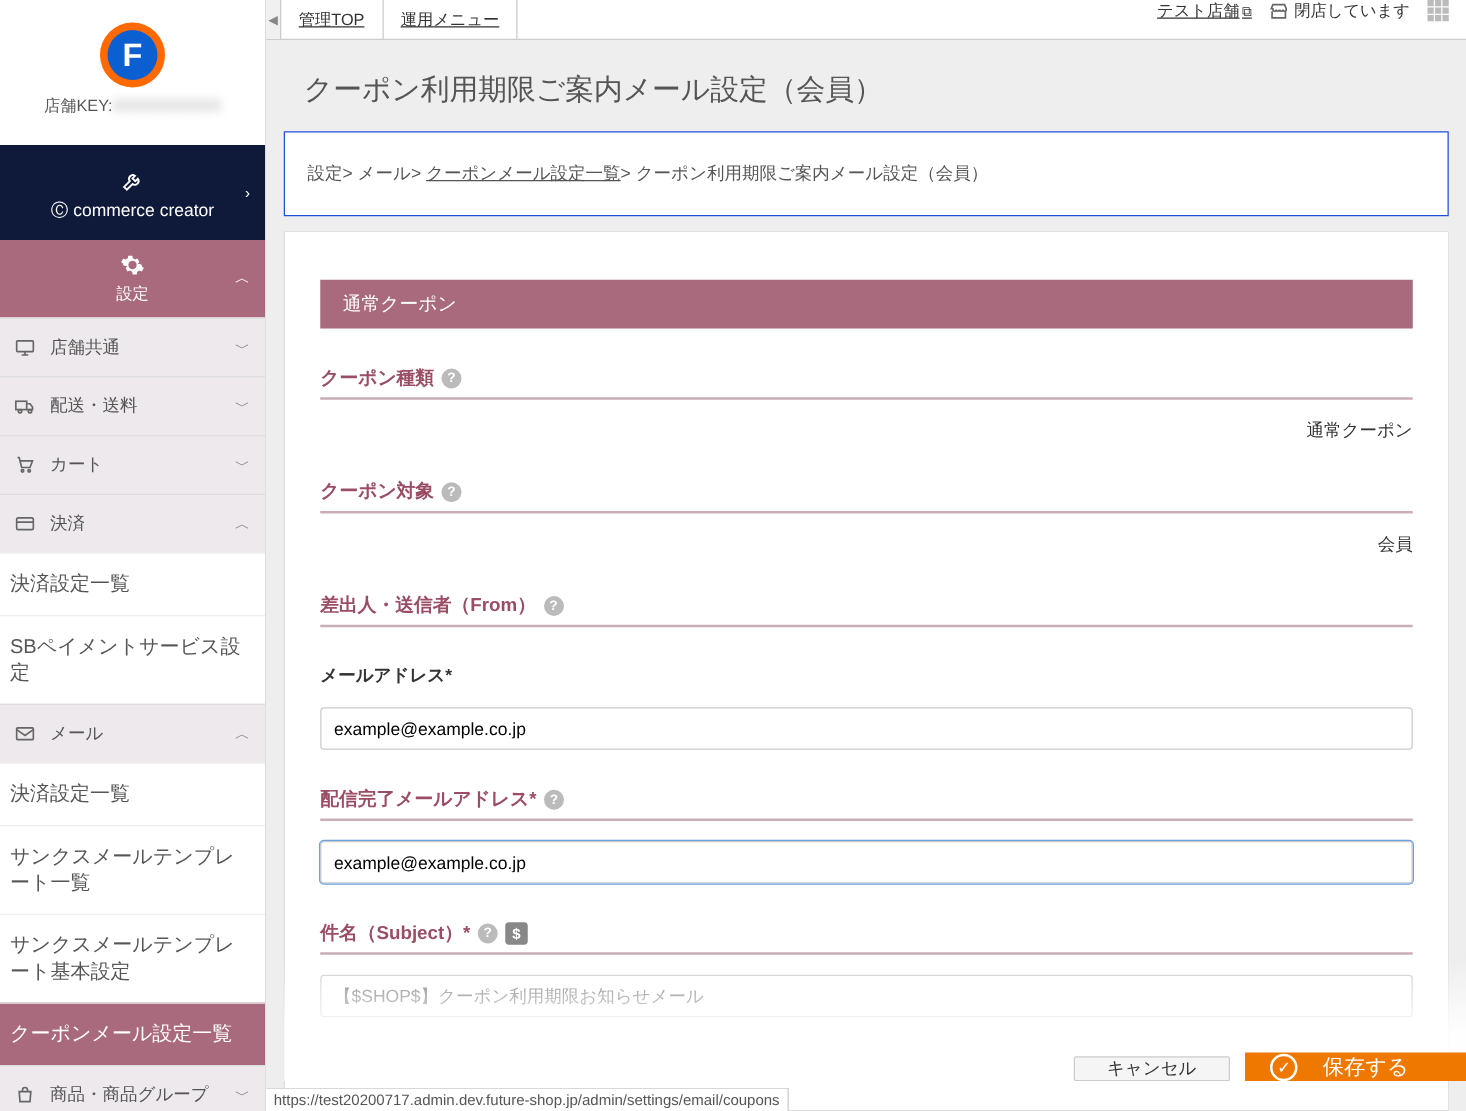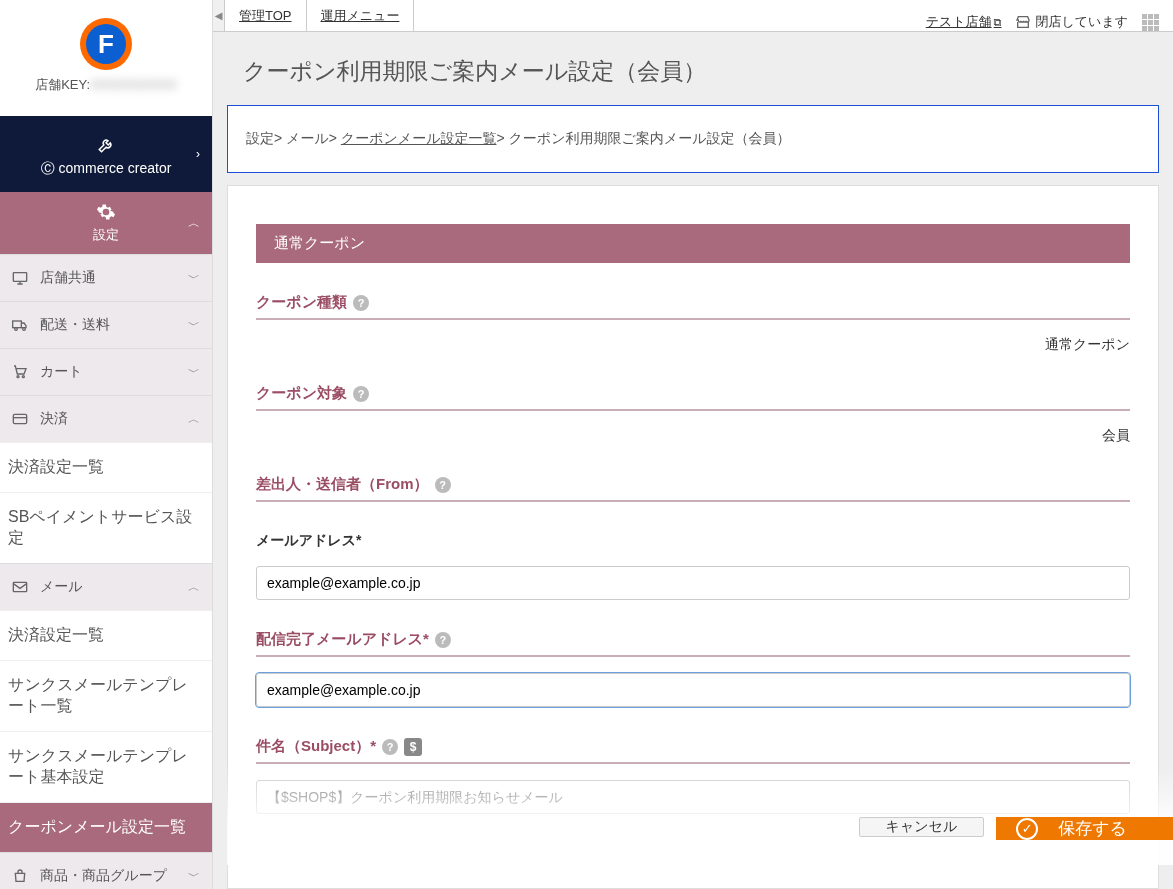--- a/index.html
+++ b/index.html
@@ -23,21 +23,21 @@
 .nav-item .ico { width: 20px; margin-right: 8px; display: inline-flex; }
 .nav-item .chev { margin-left: auto; font-size: 12px; color: #888; }
 .nav-sub { padding: 14px 12px 14px 8px; color: #555; font-size: 16px; background: #fff; border-top: 1px solid #eee; cursor: pointer; }
 .nav-sub.active { background: #a86a7c; color: #fff; }
 
 
 .main { flex: 1; display: flex; flex-direction: column; background: #eee; position: relative; }
 .topbar { height: 32px; background: #fff; border-bottom: 1px solid #ccc; display: flex; align-items: stretch; font-size: 13px; }
 .topbar-scroll { width: 12px; background: #f0f0f0; border-right: 1px solid #ccc; display: flex; align-items: center; justify-content: center; color: #888; font-size: 10px; }
 .top-tab { padding: 0 14px; display: flex; align-items: center; border-right: 1px solid #ccc; cursor: pointer; text-decoration: underline; color: #333; }
-.topbar-right { margin-left: auto; display: flex; align-items: flex-end; gap: 14px; padding-right: 14px; }
+.topbar-right { margin-left: auto; display: flex; align-items: flex-start; gap: 14px; padding-right: 14px; }
 .topbar-right a { color: #333; text-decoration: underline; cursor: pointer; }
 .ext-icon { font-size: 11px; margin-left: 2px; }
 .status-closed { display: flex; align-items: center; gap: 4px; }
 .grid-icon { display: inline-grid; grid-template-columns: repeat(3, 5px); gap: 1px; cursor: pointer; }
 .grid-icon span { width: 5px; height: 5px; background: #bbb; }
 
 .page-header { background: #eee; padding: 24px 24px 18px 30px; }
 .page-title { font-size: 23px; color: #555; font-weight: normal; }
 .breadcrumb { background: #fff; border: 1px solid #1d4ed8; margin: 0 14px; padding: 24px 18px; font-size: 14px; color: #555; }
 .breadcrumb a { color: #555; text-decoration: underline; cursor: pointer; }
@@ -47,21 +47,21 @@
 .field-group { margin-bottom: 30px; }
 .field-label { color: #9a4d64; font-size: 15px; font-weight: bold; padding-bottom: 6px; border-bottom: 2px solid #c9aeb7; display: flex; align-items: center; gap: 6px; }
 .field-label.sub { color: #333; font-size: 14px; font-weight: bold; border-bottom: none; margin-bottom: 6px; }
 .help-icon { width: 16px; height: 16px; border-radius: 50%; background: #bbb; color: #fff; font-size: 11px; display: inline-flex; align-items: center; justify-content: center; cursor: pointer; }
 .dollar-badge { width: 18px; height: 18px; background: #888; color: #fff; font-size: 12px; border-radius: 3px; display: inline-flex; align-items: center; justify-content: center; font-weight: bold; cursor: pointer; }
 .field-val { padding-top: 16px; font-size: 14px; color: #333; text-align: right; }
 .text-input { width: 100%; padding: 8px 10px; border: 1px solid #ccc; border-radius: 3px; font-size: 14px; margin-top: 4px; }
 .placeholder-input { color: #aaa; }
 
 
-.footer-bar { position: absolute; bottom: 24px; right: 0; display: flex; align-items: flex-start; height: 48px; }
+.footer-bar { position: absolute; bottom: 24px; right: 0; display: flex; align-items: flex-end; height: 48px; }
 .btn-cancel { background: #f5f5f5; border: 1px solid #ccc; padding: 0 26px; display: flex; align-items: center; font-size: 14px; color: #333; cursor: pointer; margin-right: 12px; border-radius: 2px; }
 .btn-save { background: #ee7800; color: #fff; border: none; padding: 0 46px 0 20px; display: flex; align-items: center; gap: 20px; font-size: 17px; cursor: pointer; }
 .btn-save .check { width: 22px; height: 22px; border: 2px solid #fff; border-radius: 50%; display: inline-flex; align-items: center; justify-content: center; font-size: 13px; }
 
 .fade-overlay { position: absolute; bottom: 24px; left: 14px; right: 0; height: 100px; background: linear-gradient(to bottom, rgba(255,255,255,0) 0%, rgba(255,255,255,0.9) 60%); pointer-events: none; }
 
 .status-url { position: absolute; bottom: 0; left: 0; background: #fff; border-top: 1px solid #ccc; border-right: 1px solid #ccc; padding: 2px 6px; font-size: 12px; color: #555; z-index: 5; }
 
 svg { display: block; }
 </style>
@@ -263,14 +263,15 @@
     <div class="fade-overlay"></div>
 
     <div class="footer-bar">
       <button class="btn-cancel">キャンセル</button>
       <button class="btn-save">
         <span class="check">✓</span>
         <span>保存する</span>
       </button>
     </div>
 
+    <div class="status-url">https://test20200717.admin.dev.future-shop.jp/admin/settings/email/coupons</div>
   </div>
 </div>
 
 </body></html>

